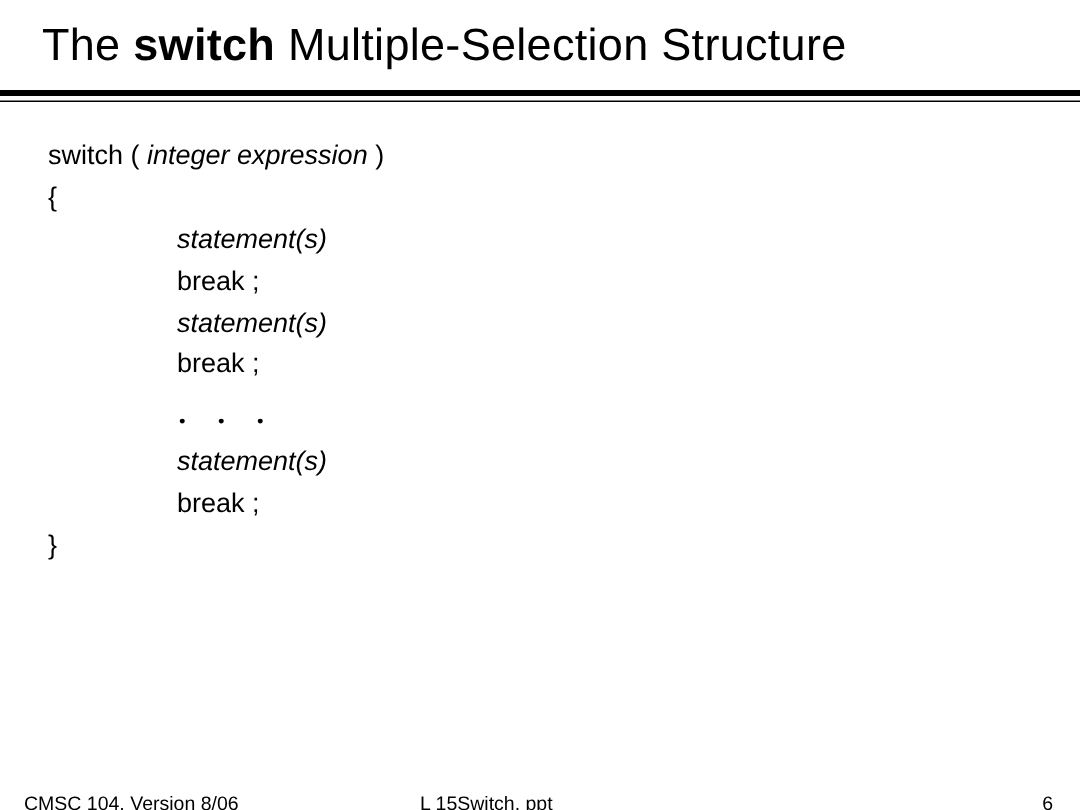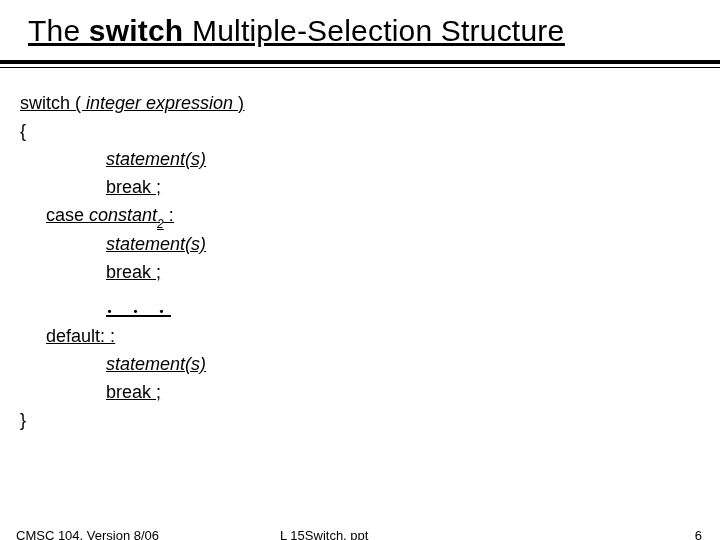--- a/index.html
+++ b/index.html
@@ -1,22 +1,22 @@
 <!DOCTYPE html>
 <html><head>
 <meta charset="utf-8">
 <style>
-  * { margin: 0; padding: 0; box-sizing: border-box; text-decoration: underline; }
+  * { margin: 0; padding: 0; box-sizing: border-box; }
   html, body { width: 720px; height: 540px; background: #fff; font-family: Arial, Helvetica, sans-serif; color: #000; }
   .slide { position: relative; width: 720px; height: 540px; }
   .title { padding: 14px 0 6px 28px; font-size: 30px; letter-spacing: 0.2px; }
   .title .b { font-weight: 700; }
   .rule-thick { height: 4px; background: #000; margin-top: 6px; }
   .rule-thin { height: 1px; background: #000; margin-top: 3px; }
-  .body { padding: 22px 0 0 20px; font-size: 18px; line-height: 1.55; }
+  .body { padding: 22px 0 0 32px; font-size: 18px; line-height: 1.55; }
   .line { white-space: pre; }
   .ind1 { padding-left: 26px; }
   .ind2 { padding-left: 86px; }
   .i { font-style: italic; }
   .sub { font-size: 12px; font-style: italic; vertical-align: sub; position: relative; top: 3px; }
   .dots { padding-left: 86px; font-family: Georgia, 'Times New Roman', serif; font-size: 28px; letter-spacing: 6px; line-height: 1.1; margin: 2px 0 4px 0; }
   .footer { position: absolute; bottom: 12px; left: 0; width: 720px; font-size: 13px; color: #000; }
   .footer .left { position: absolute; left: 16px; }
   .footer .center { position: absolute; left: 280px; }
   .footer .right { position: absolute; right: 18px; }
@@ -32,27 +32,25 @@
   <div class="rule-thick"></div>
   <div class="rule-thin"></div>
 
   <div class="body">
     <div class="line"><span>switch ( </span><span class="i">integer expression</span><span> )</span></div>
     <div class="line">{</div>
 
     <div class="line ind2 i">statement(s)</div>
     <div class="line ind2">break ;</div>
 
-    <div class="line ind1"><span>case </span><span class="i">constant</span><span class="sub">2</span><span> :</span></div>
     <div class="line ind2 i">statement(s)</div>
     <div class="line ind2">break ;</div>
 
     <div class="dots">. . .</div>
 
-    <div class="line ind1">default: :</div>
     <div class="line ind2 i">statement(s)</div>
     <div class="line ind2">break ;</div>
 
     <div class="line">}</div>
   </div>
 
   <div class="footer">
     <span class="left">CMSC 104, Version 8/06</span>
     <span class="center">L 15Switch. ppt</span>
     <span class="right">6</span>

